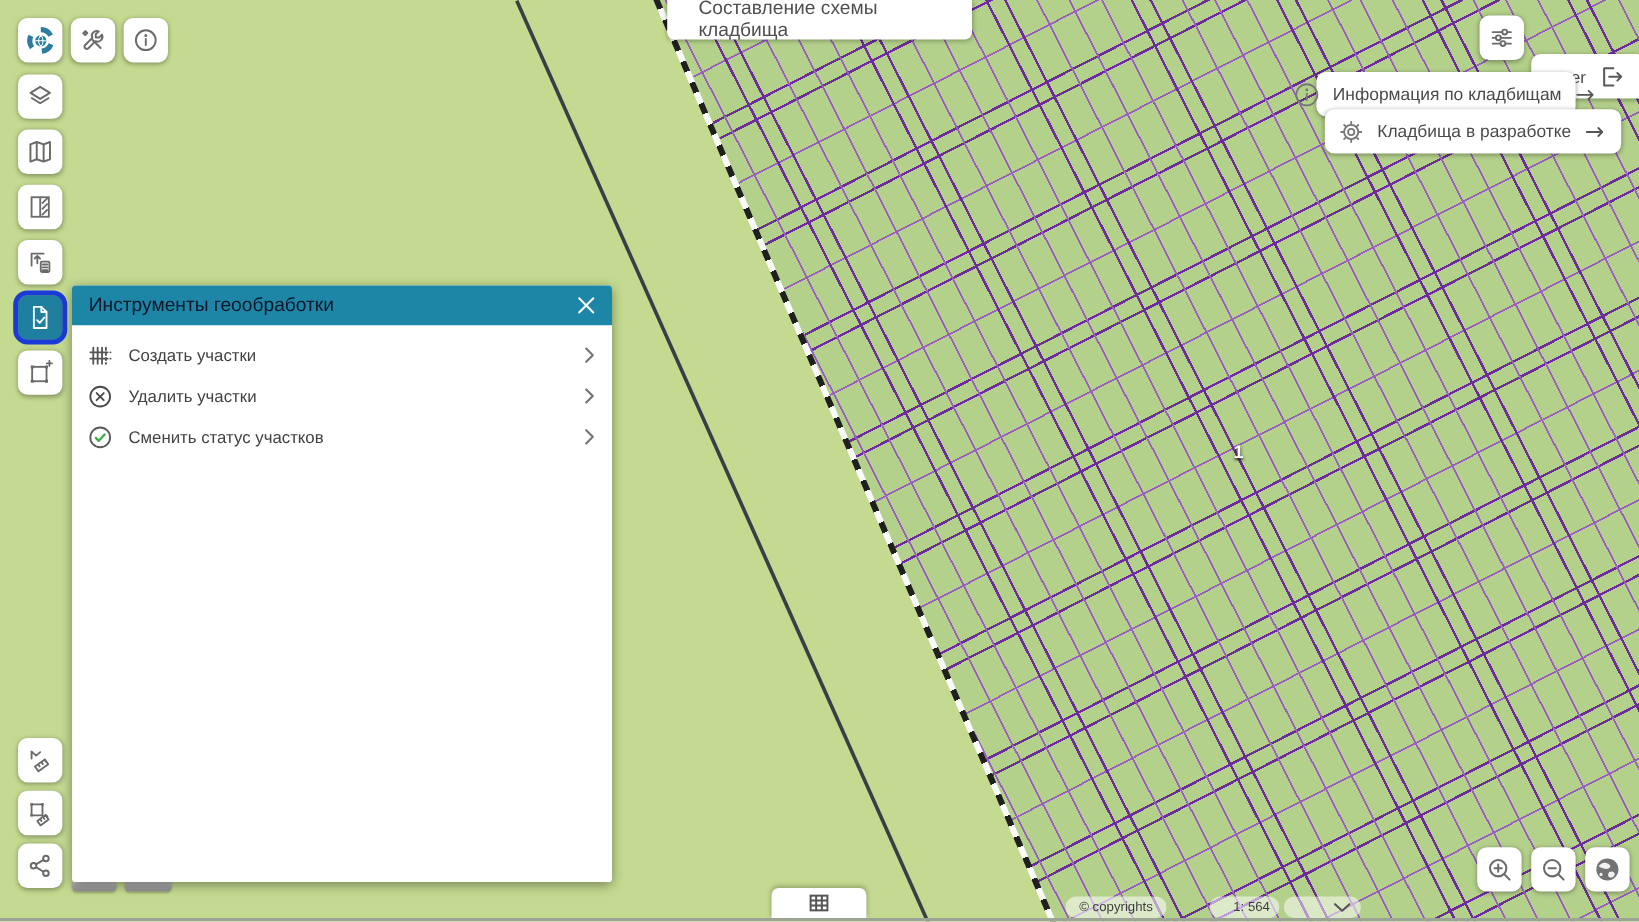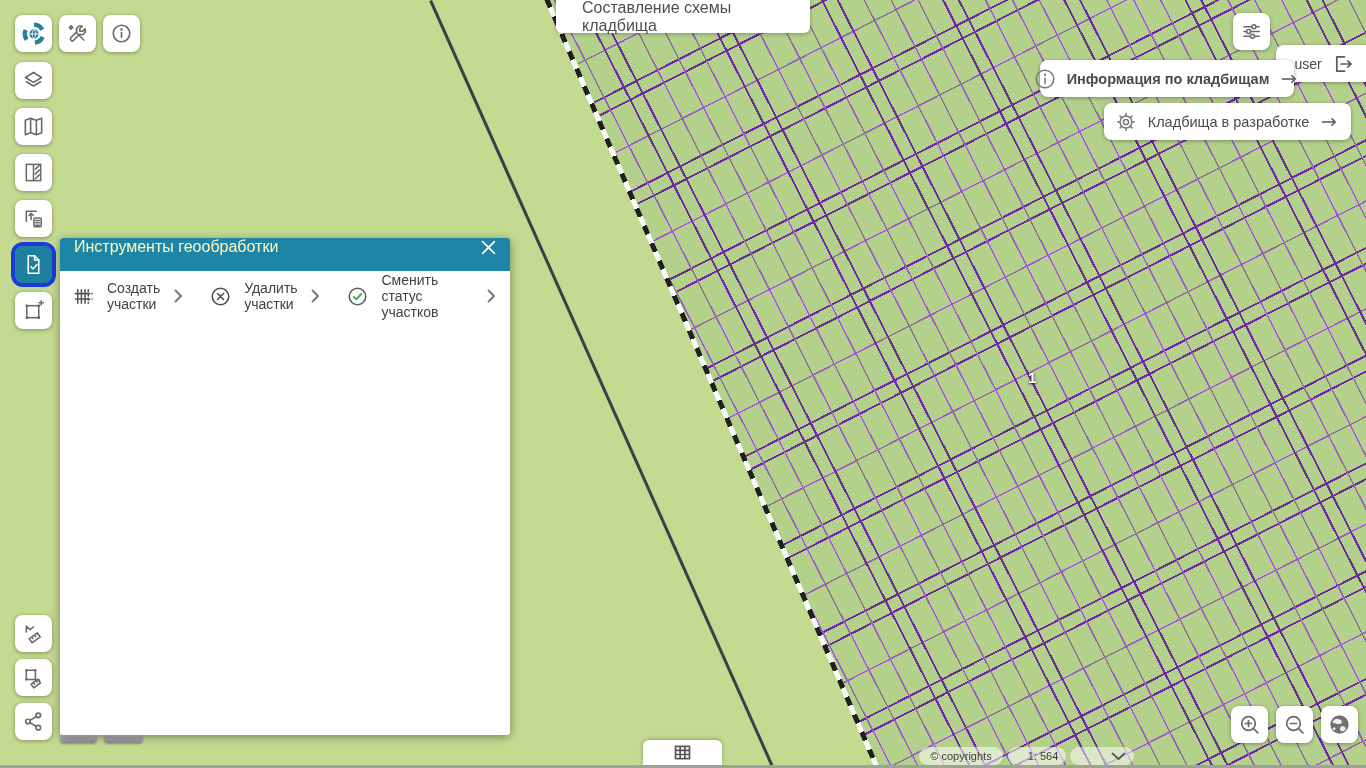--- a/index.html
+++ b/index.html
@@ -64,45 +64,45 @@
     font-size:16px;color:#4f4f4f;padding-left:26px;}
 
   
   .settings-btn{position:absolute;left:1233px;top:13px;}
   .user-btn{position:absolute;left:1276px;top:13px;width:96px;height:37px;gap:8px;padding:0 9px;margin-top:32px;}
   .user-btn .label{font-size:14px;color:var(--text-gray);}
 
   
   .nav-btn{position:absolute;height:37px;display:flex;align-items:center;gap:10px;padding:0 12px 0 10px;}
   .nav-btn .label{font-size:14.5px;color:var(--text-gray);flex:1;white-space:nowrap;}
-  .nav-btn1{left:1040px;top:60px;width:254px;font-weight:bold;}
-  .nav-btn2{left:1104px;top:103px;width:247px;}
+  .nav-btn1{left:1097px;top:60px;width:216px;}
+  .nav-btn2{left:1104px;top:91px;width:247px;}
 
   
   .panel{position:absolute;left:60px;top:238px;width:450px;height:497px;background:#fff;
     border-radius:3px;box-shadow:0 2px 10px rgba(0,0,0,.4);z-index:5;}
-  .panel-header{height:33px;background:var(--accent-teal);color:#fef9c3;display:flex;
+  .panel-header{height:33px;background:var(--accent-teal);color:#0f172a;display:flex;align-items:center;
     padding:0 12px 0 14px;border-radius:3px 3px 0 0;}
   .panel-header .title{flex:1;font-size:16px;}
   .panel-close{background:none;border:none;cursor:pointer;display:flex;padding:2px;}
   .panel-item{height:34px;display:flex;align-items:center;gap:12px;padding:0 14px 0 12px;cursor:pointer;}
   .panel-item .label{flex:1;font-size:14px;color:#424242;}
-  .panel-items{padding-top:8px;display:flex;flex-direction:row;gap:0;}
+  .panel-items{padding-top:8px;display:flex;flex-direction:column;gap:0;}
   .hidden-tab{position:absolute;height:8px;background:linear-gradient(#bdbdbd,#8d8d8d);
     border-radius:0 0 4px 4px;box-shadow:0 1px 2px rgba(0,0,0,.3);z-index:4;border:none;cursor:pointer;}
   .tab1{left:60px;top:735px;width:37px;}
   .tab2{left:104px;top:735px;width:39px;}
 
   
   .zoom-group{position:absolute;left:1231px;top:706px;display:flex;gap:8px;}
   .table-btn{position:absolute;left:643px;top:740px;width:79px;height:25px;border-radius:6px 6px 0 0;
     box-shadow:0 -1px 4px rgba(0,0,0,.25);z-index:3;}
   .pill{position:absolute;height:18px;background:rgba(255,255,255,.55);border-radius:9px;
     display:flex;align-items:center;justify-content:center;font-size:11px;color:#3d3d3d;z-index:3;}
-  .copyright-pill{left:919px;top:747px;width:84px;}
+  .copyright-pill{left:888px;top:747px;width:84px;}
   .scale-pill{left:1008px;top:747px;width:58px;padding-left:12px;}
   .scale-dd{left:1070px;top:747px;width:64px;background:rgba(255,255,255,.5);border:none;cursor:pointer;
     justify-content:flex-end;padding-right:8px;}
   .bottom-bar{position:absolute;left:0;bottom:0;width:100%;height:3px;background:#9ba495;z-index:6;}
 </style>
 </head>
 <body>
 
 <div class="stage">
 

